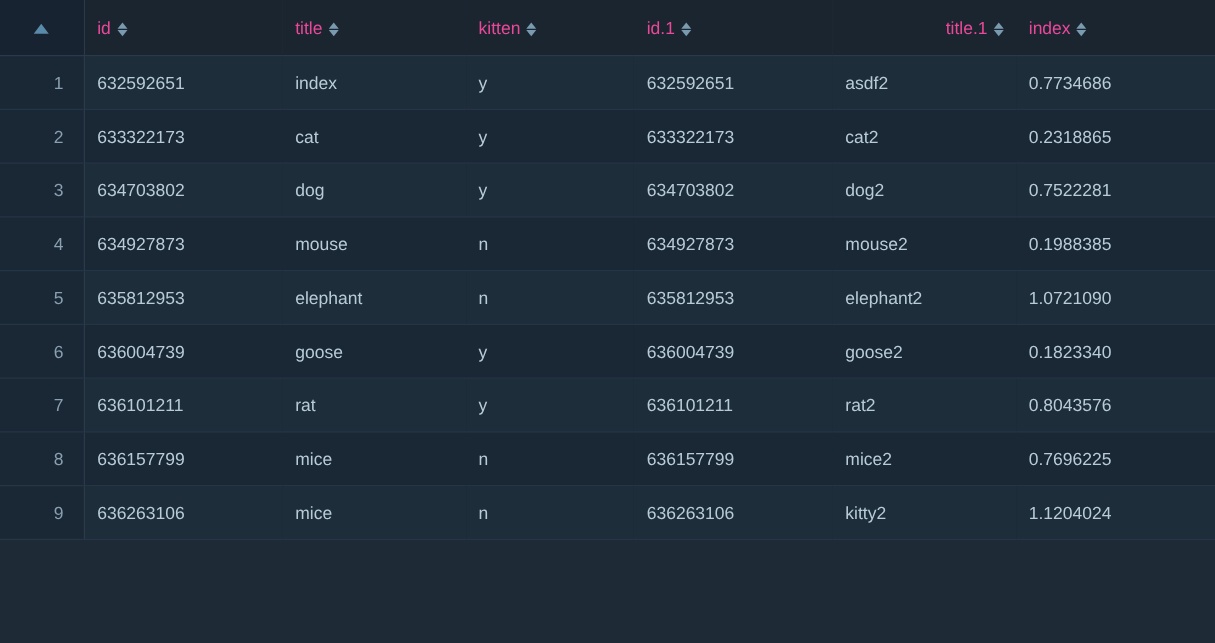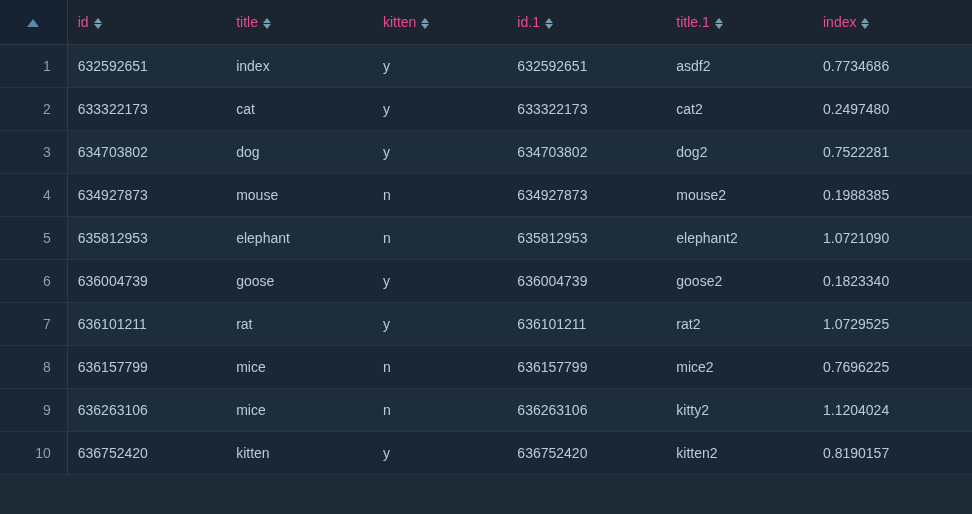--- a/index.html
+++ b/index.html
@@ -65,21 +65,21 @@
 
     .th-row-num {
       width: 55px;
       text-align: center;
     }
 
     .th-id { width: 130px; }
     .th-title { width: 120px; margin-top: 28px; }
     .th-hazard { width: 110px; }
     .th-id1 { width: 130px; }
-    .th-title1 { width: 120px; }
+    .th-title1 { width: 120px; text-align: right; }
     .th-index { width: 130px; }
 
     tbody tr {
       border-bottom: 1px solid #263545;
     }
 
     tbody tr:nth-child(odd) {
       background-color: #1e2d3a;
     }
 
@@ -163,21 +163,21 @@
         <td>asdf2</td>
         <td>0.7734686</td>
       </tr>
       <tr>
         <td class="td-row-num col-row-indicator">2</td>
         <td>633322173</td>
         <td>cat</td>
         <td>y</td>
         <td>633322173</td>
         <td>cat2</td>
-        <td>0.2497480</td>
+        <td>0.2318865</td>
       </tr>
       <tr>
         <td class="td-row-num col-row-indicator">3</td>
         <td>634703802</td>
         <td>dog</td>
         <td>y</td>
         <td>634703802</td>
         <td>dog2</td>
         <td>0.7522281</td>
       </tr>
@@ -208,43 +208,34 @@
         <td>goose2</td>
         <td>0.1823340</td>
       </tr>
       <tr>
         <td class="td-row-num col-row-indicator">7</td>
         <td>636101211</td>
         <td>rat</td>
         <td>y</td>
         <td>636101211</td>
         <td>rat2</td>
-        <td>1.0729525</td>
+        <td>0.8043576</td>
       </tr>
       <tr>
         <td class="td-row-num col-row-indicator">8</td>
         <td>636157799</td>
         <td>mice</td>
         <td>n</td>
         <td>636157799</td>
         <td>mice2</td>
         <td>0.7696225</td>
       </tr>
       <tr>
         <td class="td-row-num col-row-indicator">9</td>
         <td>636263106</td>
         <td>mice</td>
         <td>n</td>
         <td>636263106</td>
         <td>kitty2</td>
         <td>1.1204024</td>
       </tr>
-      <tr>
-        <td class="td-row-num col-row-indicator">10</td>
-        <td>636752420</td>
-        <td>kitten</td>
-        <td>y</td>
-        <td>636752420</td>
-        <td>kitten2</td>
-        <td>0.8190157</td>
-      </tr>
     </tbody>
 </table>
 
 </body></html>

